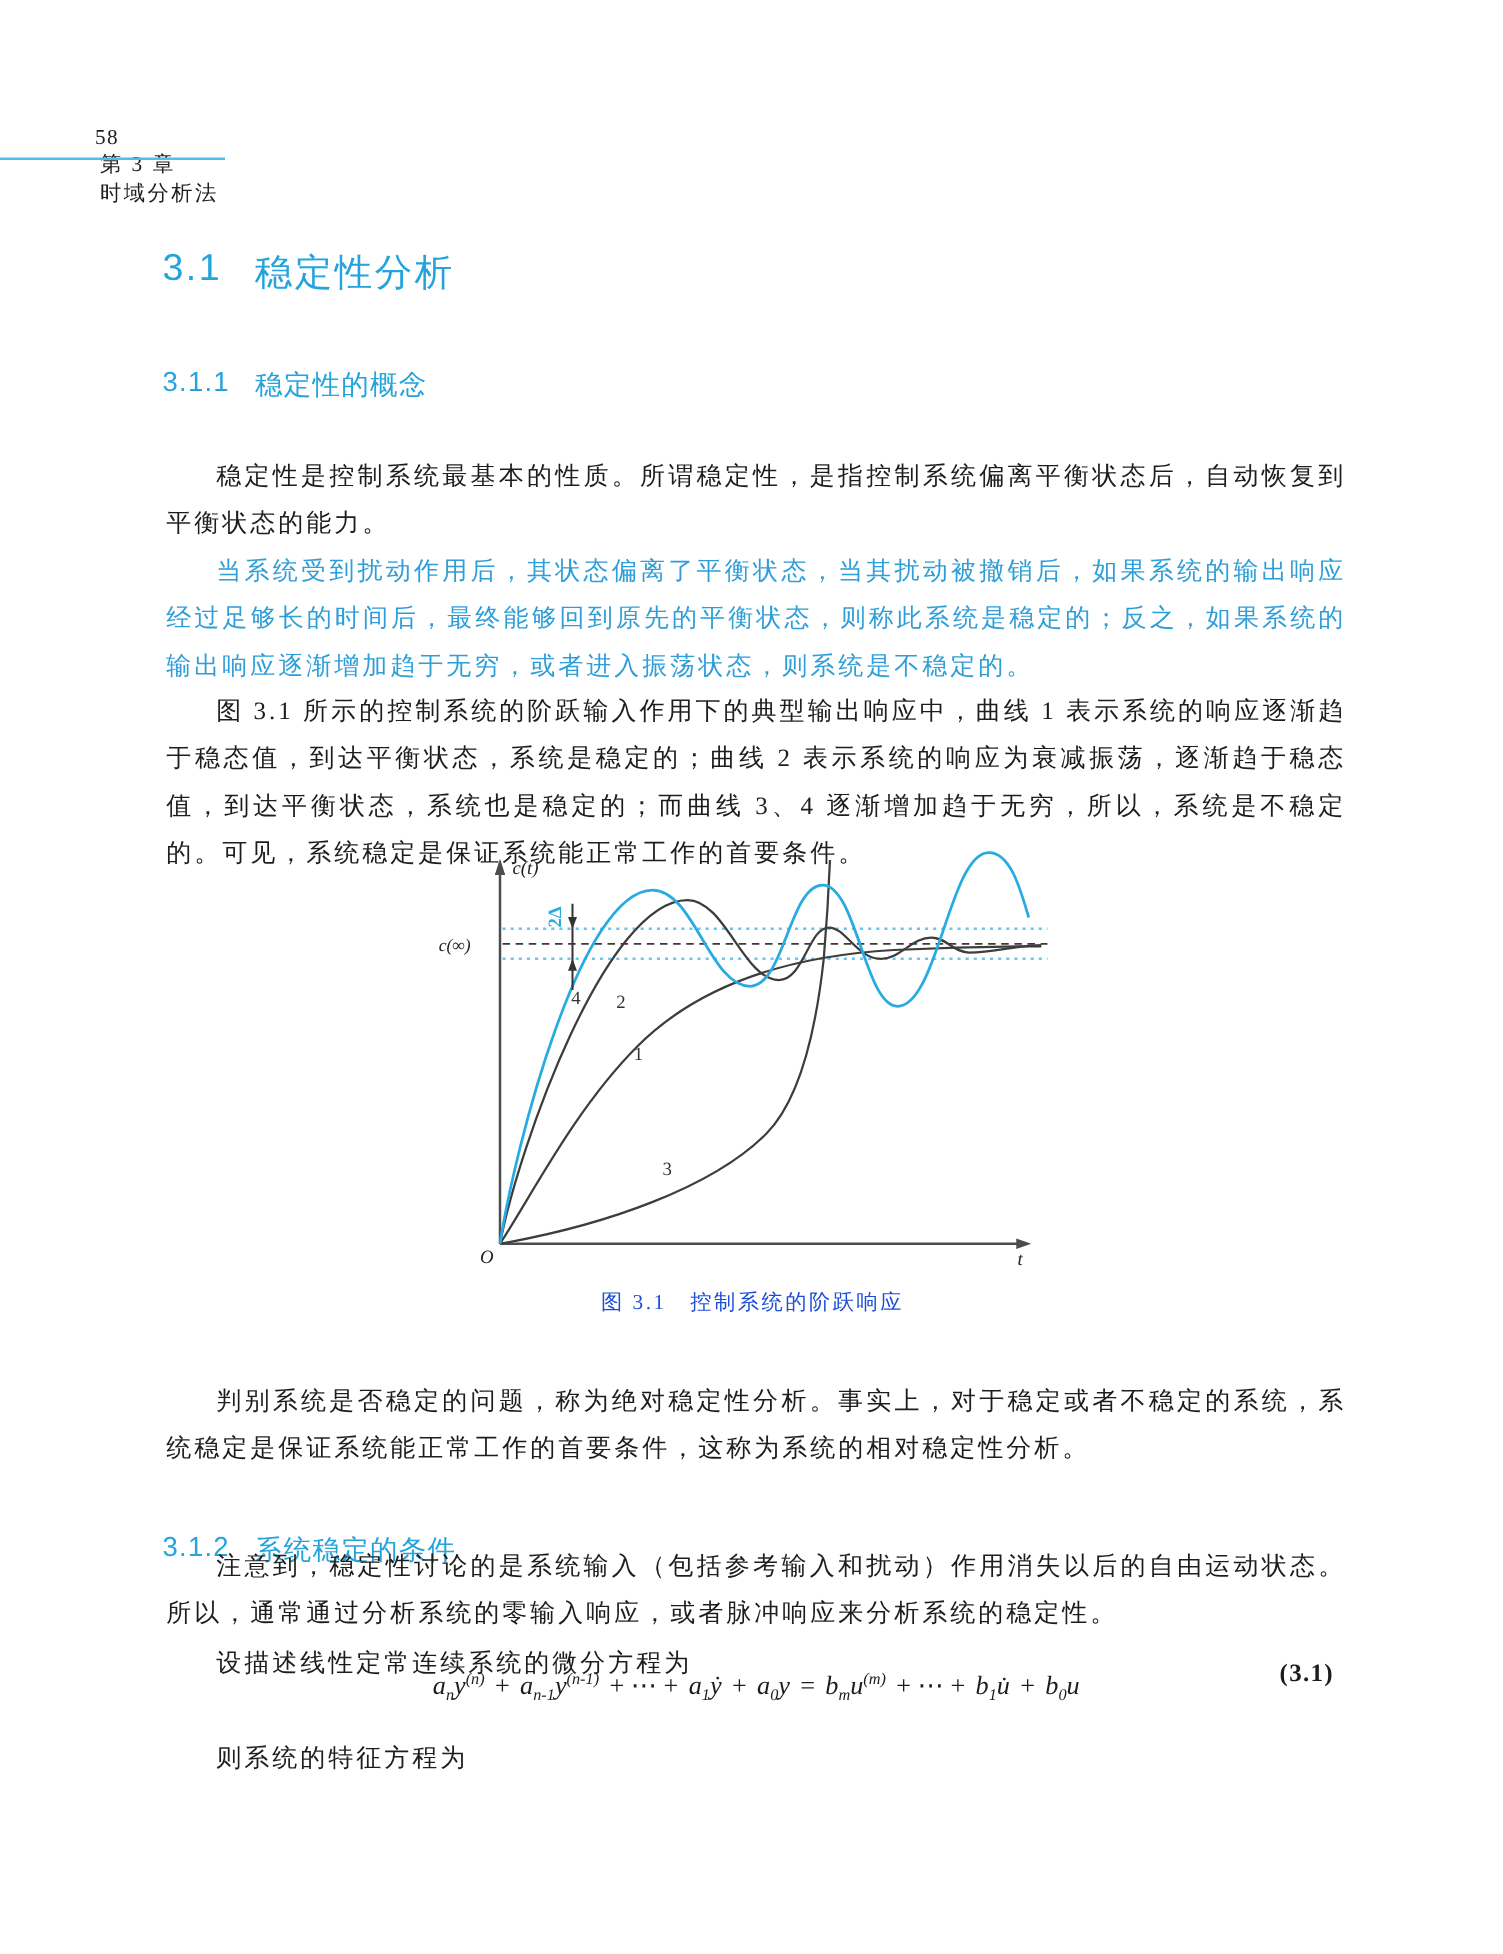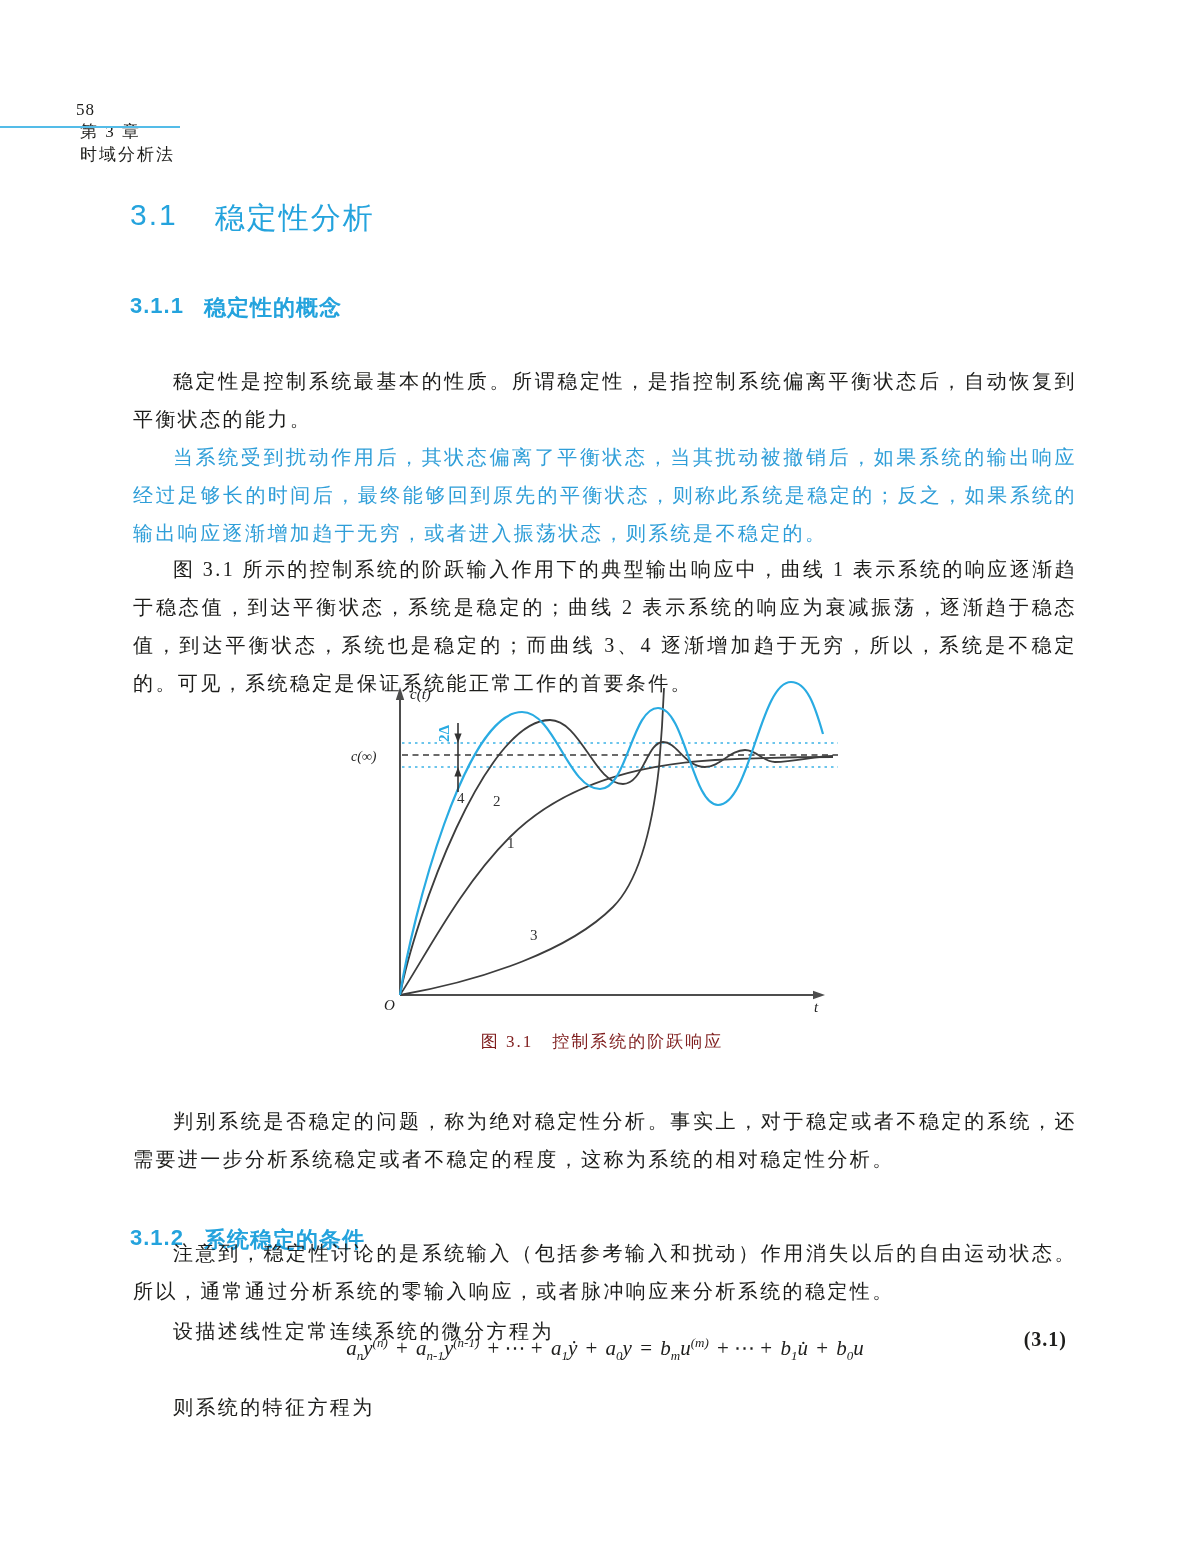--- a/index.html
+++ b/index.html
@@ -9,39 +9,39 @@
     overflow:hidden;
   }
   .abs{position:absolute;}
   
   .hdr{top:100px;left:76px;font-size:17px;letter-spacing:1px;display:flex;align-items:flex-start;flex-direction:column;}
   .hdr .folio{min-width:52px;}
   .hdr .chap{margin-left:4px;letter-spacing:2px;}
   .hdr-rule{top:126px;left:0;width:180px;height:2px;background:#54bce8;}
   
   .h1{top:198px;left:130px;font-family:"Liberation Sans","DejaVu Sans",sans-serif;
-      color:#24a3dd;font-size:30px;letter-spacing:2px;display:flex;gap:37px;font-weight:500;}
+      color:#24a3dd;font-size:30px;letter-spacing:2px;display:flex;gap:26px;font-weight:500;}
   .h2{left:130px;font-family:"Liberation Sans","DejaVu Sans",sans-serif;
-      color:#24a3dd;font-size:22px;letter-spacing:1px;display:flex;gap:20px;font-weight:700;}
+      color:#24a3dd;font-size:22px;letter-spacing:1px;display:flex;gap:20px;font-weight:400;}
   .h2a{top:293px;}
   .h2b{top:1225px;text-align:center;}
   
   .para{left:133px;width:944px;font-size:20px;line-height:38px;letter-spacing:2.4px;
         text-align:justify;text-indent:2em;}
   .p1{top:342px;}
   .p2{top:418px;color:#2f9ed8;}
   .p3{top:530px;}
   .p4{top:1082px;}
   .p5{top:1222px;margin-top:12px;}
   .p6{top:1292px;text-align:left;}
   .p7{top:1368px;text-align:left;}
   
   .fig{top:672px;left:350px;width:520px;height:345px;}
   .fig-caption{top:1030px;left:130px;width:944px;text-align:center;
-               color:#7f1d1d;font-size:17px;letter-spacing:2px;}
+               color:#1d4ed8;font-size:17px;letter-spacing:2px;}
   
   .eq-row{top:1320px;left:133px;width:944px;height:44px;display:flex;
           align-items:flex-end;justify-content:center;}
   .eq{font-size:21px;font-style:italic;white-space:nowrap;}
   .eq sub{font-size:13px;}
   .eq sup{font-size:13px;}
   .eq .eq-op{font-style:normal;padding:0 3px;}
   .eq-number{position:absolute;right:10px;top:8px;font-style:normal;font-size:20px;letter-spacing:1px;font-weight:bold;}
   svg text{font-family:"Liberation Serif","DejaVu Serif",serif;}
 </style>
@@ -95,21 +95,21 @@
   <text x="1" y="89" font-size="14" font-style="italic" fill="#222">c(∞)</text>
 
   <text x="107" y="131" font-size="15" fill="#333">4</text>
   <text x="143" y="134" font-size="15" fill="#333">2</text>
   <text x="157" y="176" font-size="15" fill="#333">1</text>
   <text x="180" y="268" font-size="15" fill="#333">3</text>
 </svg>
 
 <div class="abs fig-caption">图 3.1　控制系统的阶跃响应</div>
 
-<p class="abs para p4">判别系统是否稳定的问题，称为绝对稳定性分析。事实上，对于稳定或者不稳定的系统，还需要进一步分析系统稳定或者不稳定的程度，这称为系统的相对稳定性分析。</p>
+<p class="abs para p4">判别系统是否稳定的问题，称为绝对稳定性分析。事实上，对于稳定或者不稳定的系统，系统稳定是保证系统能正常工作的首要条件，这称为系统的相对稳定性分析。</p>
 
 <div class="abs h2 h2b">
   <span>3.1.2</span>
   <span>系统稳定的条件</span>
 </div>
 
 <p class="abs para p5">注意到，稳定性讨论的是系统输入（包括参考输入和扰动）作用消失以后的自由运动状态。所以，通常通过分析系统的零输入响应，或者脉冲响应来分析系统的稳定性。</p>
 <p class="abs para p6">设描述线性定常连续系统的微分方程为</p>
 
 <div class="abs eq-row">

